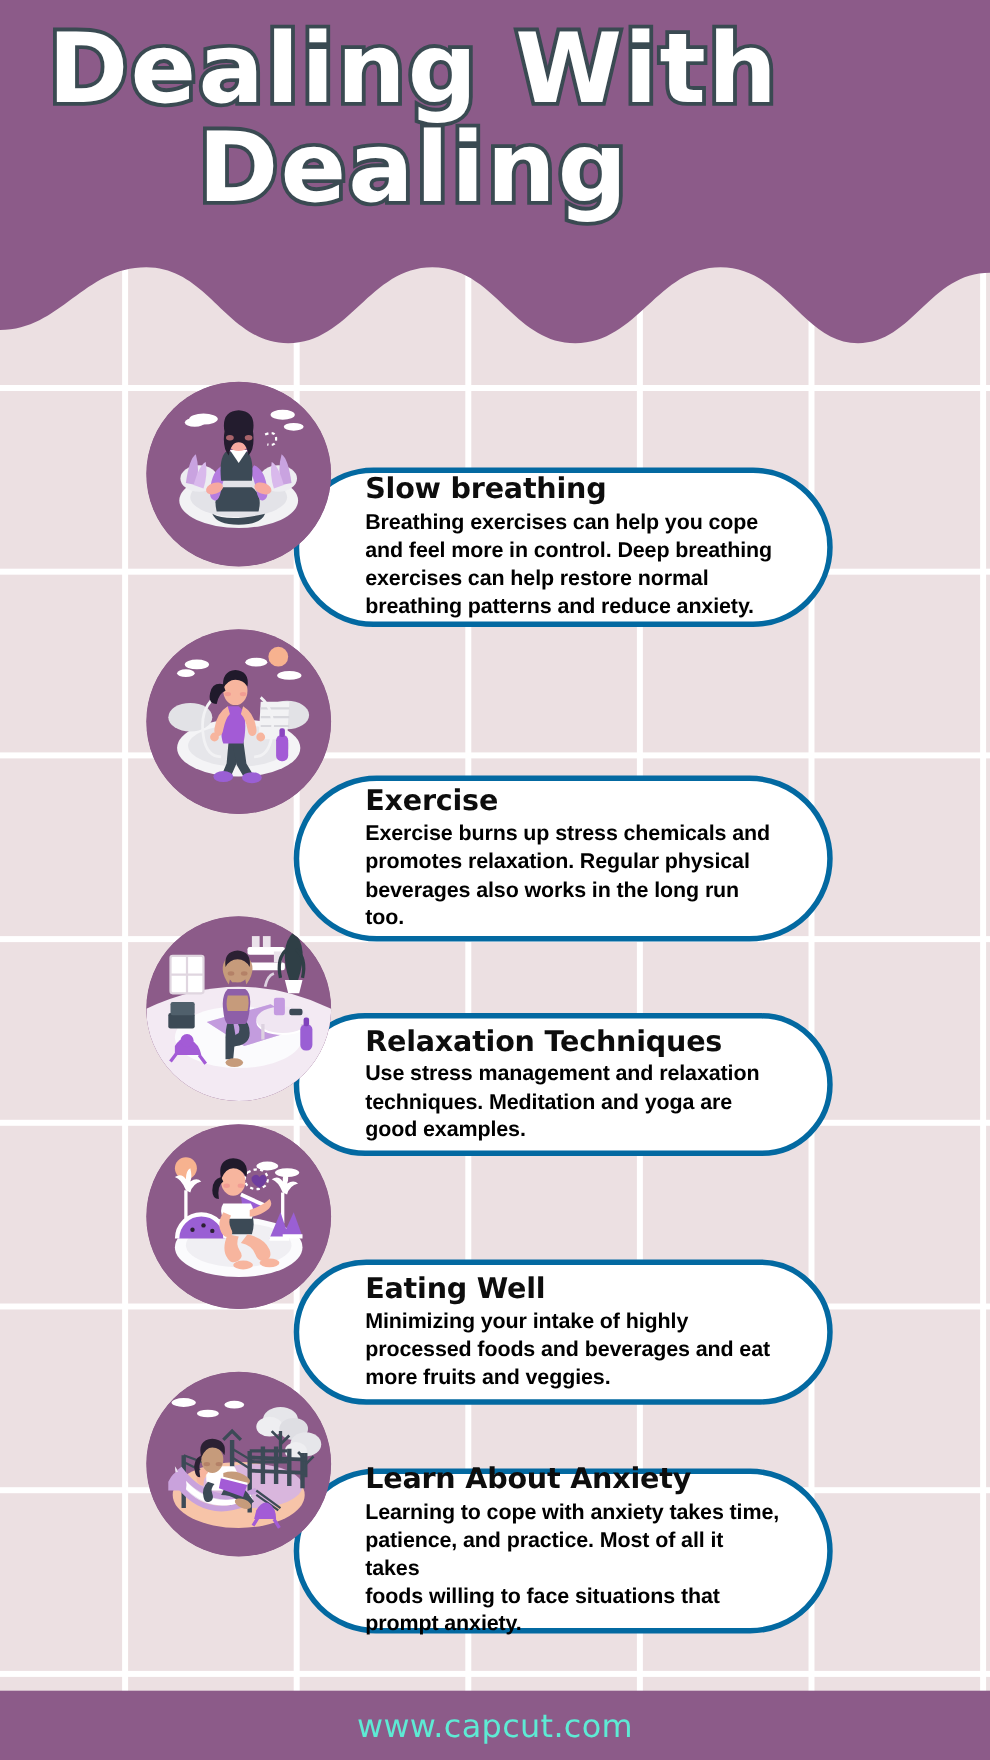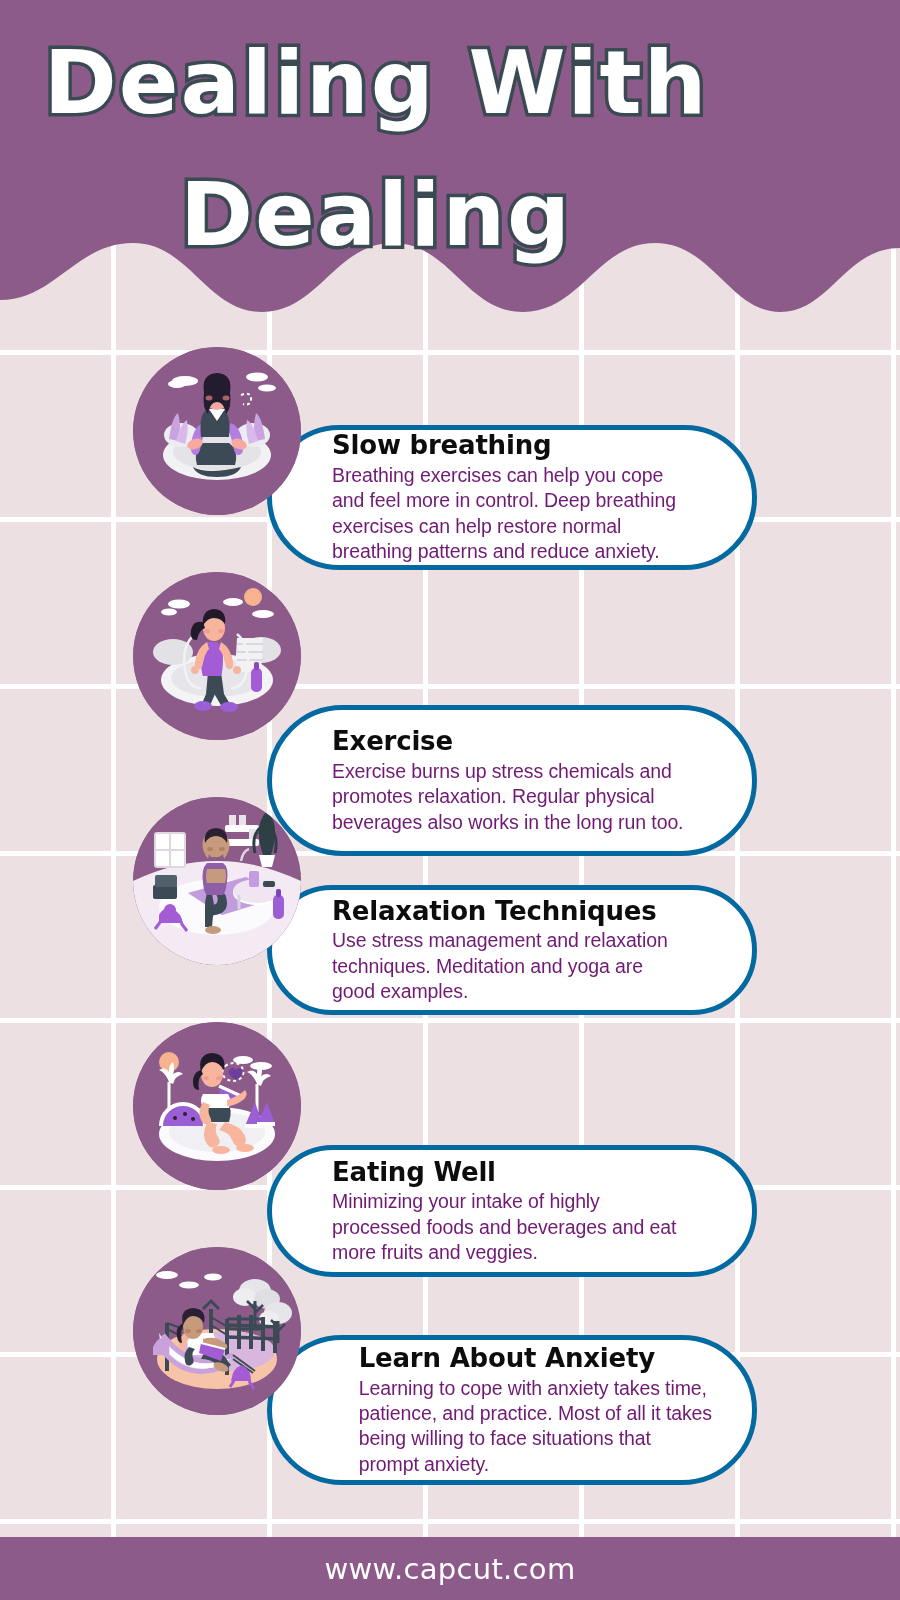--- a/index.html
+++ b/index.html
@@ -49,25 +49,24 @@
   }
   #header-title {
     position: absolute;
     top: 0;
     left: 0;
     width: 752px;
     height: 240px;
     display: flex;
     flex-direction: column;
     align-items: center;
-    justify-content: space-between;
+    justify-content: flex-start;
     padding-top: 18px;
     box-sizing: border-box;
     pointer-events: none;
-    margin-top: 20px;
   }
   .title-line {
     font-family: "DejaVu Sans", sans-serif;
     font-weight: 700;
     font-size: 88px;
     line-height: 1.02;
     letter-spacing: 2px;
     color: #ffffff;
     -webkit-text-stroke: 7px #3a4a52;
     paint-order: stroke fill;
@@ -111,24 +110,24 @@
     font-family: "DejaVu Sans", sans-serif;
     font-weight: 700;
     font-size: 26px;
     line-height: 1.18;
     color: #0d0d0d;
     margin: 0 0 2px 0;
     letter-spacing: -0.2px;
   }
   .card-body {
     font-family: "Liberation Sans", sans-serif;
-    font-weight: 400;
+    font-weight: 700;
     font-size: 19.5px;
     line-height: 1.30;
-    color: #701a75;
+    color: #000000;
     margin: 0;
     letter-spacing: -0.1px;
     white-space: pre-line;
   }
 
   
   #footer {
     position: absolute;
     left: 0;
     bottom: 0;
@@ -137,21 +136,21 @@
     background: #8c5b89;
     display: flex;
     align-items: center;
     justify-content: center;
     z-index: 5;
   }
   #footer-text {
     font-family: "DejaVu Sans", sans-serif;
     font-size: 29px;
     font-weight: 400;
-    color: #ffffff;
+    color: #5eead4;
     letter-spacing: 0.3px;
   }
 </style>
 </head>
 <body>
 
 <div id="poster">
 
   <div id="grid-bg"></div>
 
@@ -256,21 +255,21 @@
     <div class="card" style="left:267px;top:86px;width:490px;height:151px;margin-top:47px;">
       <div class="card-inner">
         <p class="card-title">Exercise</p>
         <p class="card-body">Exercise burns up stress chemicals and
 promotes relaxation. Regular physical
 beverages also works in the long run too.</p>
       </div>
     </div>
   </div>
 
-  <div class="row" style="top:797px;height:240px;">
+  <div class="row" style="top:833px;height:240px;">
 
     <div class="avatar" style="left:133px;top:0px;">
       <svg viewBox="0 0 168 168">
         <circle cx="84" cy="84" r="84" fill="#8c5b89"></circle>
         <path d="M0 84 q84 -40 168 0 l0 84 l-168 0 z" fill="#f3eaf3"></path>
         <ellipse cx="84" cy="110" rx="58" ry="28" fill="#fbfbfd"></ellipse>
         <rect x="22" y="36" width="30" height="34" rx="2" fill="#ffffff" stroke="#e0d6e0" stroke-width="2"></rect>
         <path d="M37 36 l0 34 M22 53 l30 0" stroke="#e0d6e0" stroke-width="2"></path>
         <rect x="92" y="28" width="34" height="7" rx="2" fill="#ffffff"></rect>
         <rect x="92" y="42" width="34" height="7" rx="2" fill="#ffffff"></rect>
@@ -428,21 +427,21 @@
         <path d="M102 132 l-5 8 M116 134 l5 8" stroke="#a35bd6" stroke-width="3"></path>
         <path d="M20 100 q6 -12 12 -8 q6 4 4 16 l-16 0 z" fill="#c9a2dc"></path>
       </svg>
     </div>
 
     <div class="card" style="left:267px;top:88px;width:490px;height:150px;align-items:flex-end;">
       <div class="card-inner">
         <p class="card-title">Learn About Anxiety</p>
         <p class="card-body">Learning to cope with anxiety takes time,
 patience, and practice. Most of all it takes
-being willing to face situations that
+foods willing to face situations that
 prompt anxiety.</p>
       </div>
     </div>
   </div>
 
   <div id="footer">
     <span id="footer-text">www.capcut.com</span>
   </div>
 
 </div>

